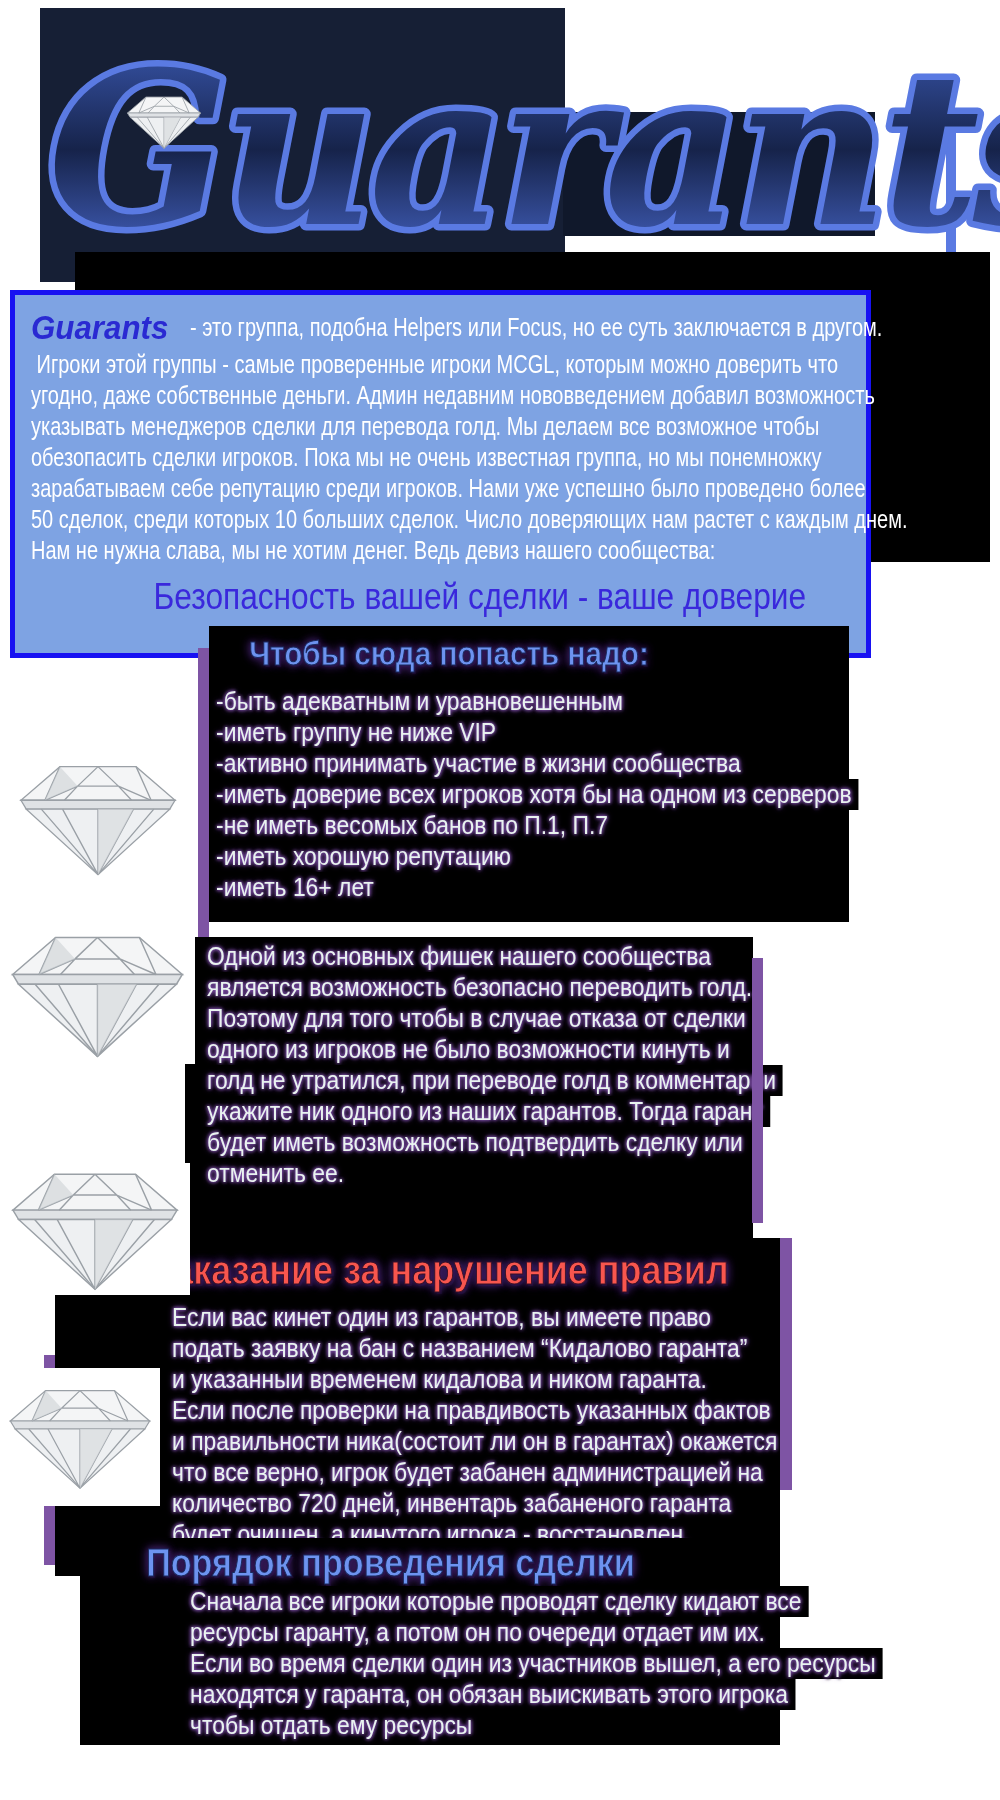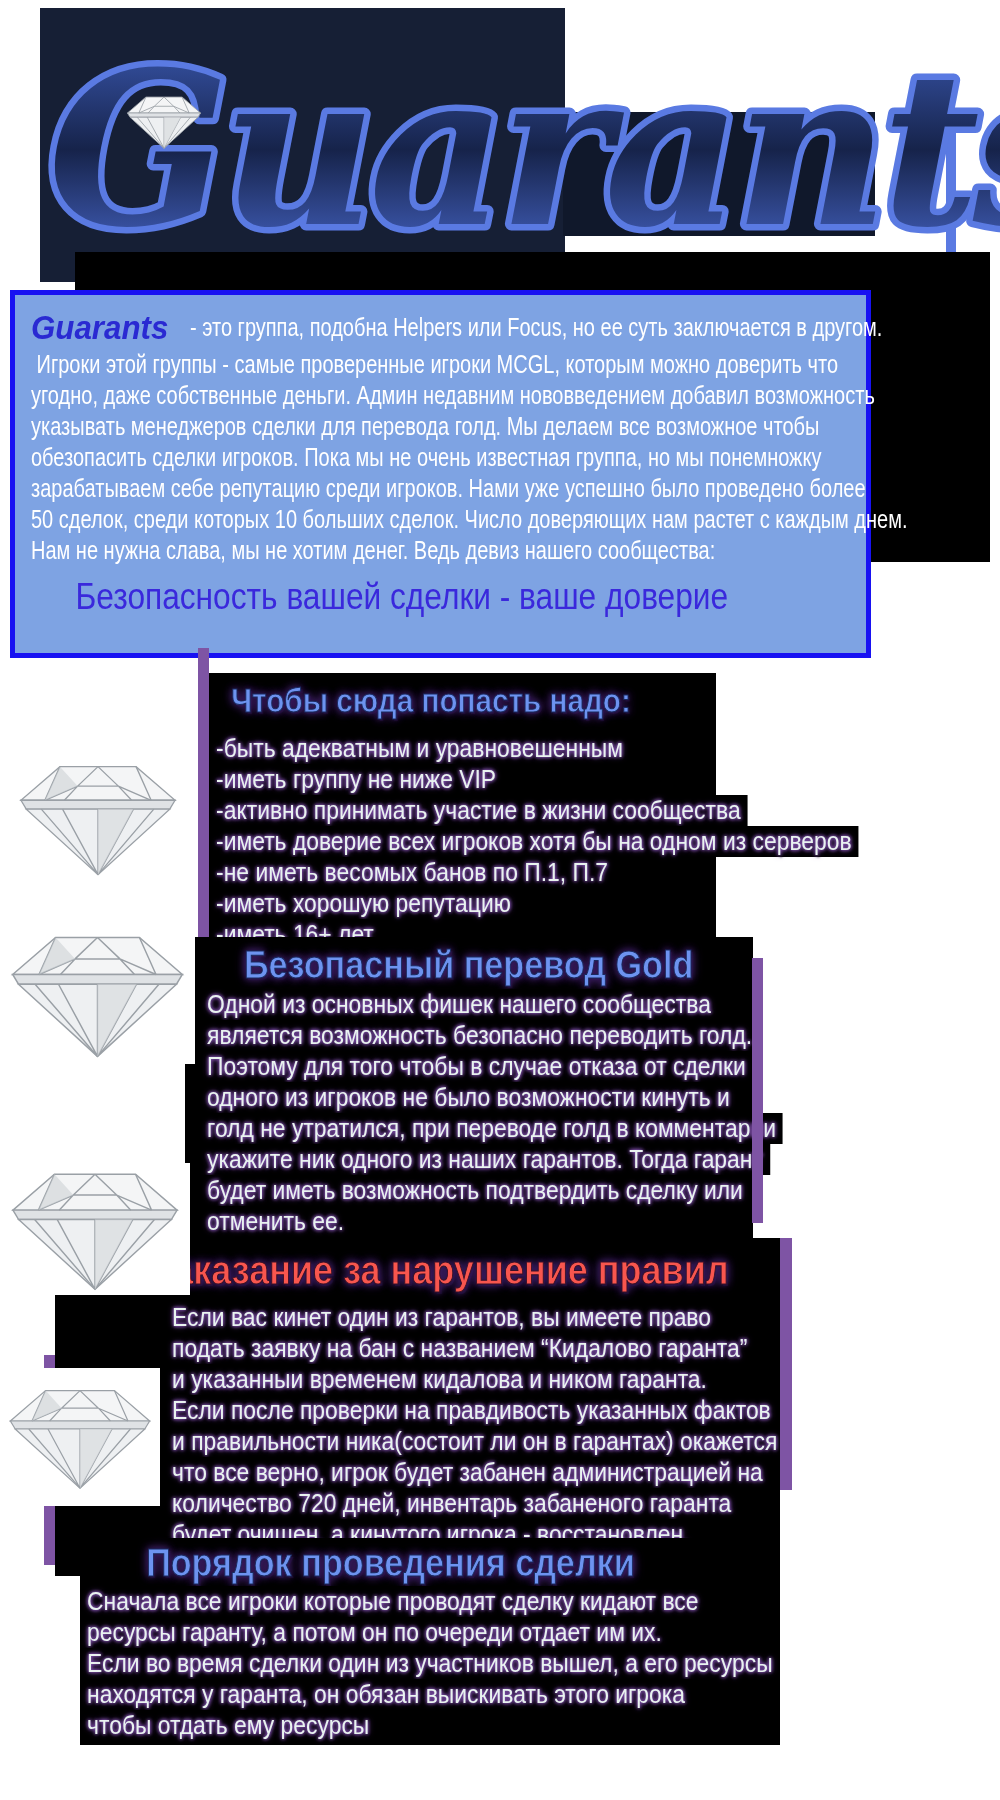--- a/index.html
+++ b/index.html
@@ -10,21 +10,21 @@
   .pbar{background:#7e54a4;}
 
   
   .intro-box{left:10px;top:290px;width:835px;height:348px;border:5px solid #1812f2;
              background:#7ea3e3;z-index:2;padding:10px 0 0 16px;box-sizing:content-box;}
   .intro-line{white-space:pre;font-size:25px;line-height:31px;color:#ffffff;
               width:max-content;transform:scaleX(0.80);transform-origin:0 50%;}
   .intro-first{display:flex;align-items:center;height:44px;}
   .intro-title{color:#2a2ad2;font-style:italic;font-weight:bold;font-size:34px;
                margin-right:10px;transform:scaleX(0.92);transform-origin:0 50%;}
-  .motto-wrap{text-align:left;margin-top:10px;width:820px;}
+  .motto-wrap{text-align:right;margin-top:10px;width:820px;}
   .motto{display:inline-block;font-size:36px;color:#3a28dc;transform:scaleX(0.88);}
 
   
   .gline{font-size:26px;line-height:31px;color:#e9f3f0;width:max-content;background:#000;
          padding:0 8px;transform:scaleX(0.88);transform-origin:0 50%;white-space:pre;
          text-shadow:0 0 4px #8a57b8,0 0 4px #8a57b8,0 0 7px #6a3d96,
                      2px 2px 3px #000,-1px -1px 2px #000;}
   
   .hwrap{text-align:center;}
   .h{display:inline-block;font-weight:bold;transform:scaleX(0.9);white-space:pre;
@@ -76,39 +76,36 @@
     <div class="intro-line">обезопасить сделки игроков. Пока мы не очень известная группа, но мы понемножку</div>
     <div class="intro-line">зарабатываем себе репутацию среди игроков. Нами уже успешно было проведено более</div>
     <div class="intro-line">50 сделок, среди которых 10 больших сделок. Число доверяющих нам растет с каждым днем.</div>
     <div class="intro-line">Нам не нужна слава, мы не хотим денег. Ведь девиз нашего сообщества:</div>
     <div class="motto-wrap">
       <span class="motto">Безопасность вашей сделки - ваше доверие</span>
     </div>
   </div>
 
   <div class="abs pbar" style="left:198px;top:648px;width:11px;height:292px;z-index:2;"></div>
-  <div class="abs blk sec" style="left:209px;top:673px;width:507px;height:290px;padding-top:6px;">
+  <div class="abs blk sec" style="left:209px;top:626px;width:640px;height:290px;padding-top:6px;">
     <div class="hwrap" style="padding-right:160px;">
       <span class="h h-blue" style="font-size:33px;line-height:44px;">Чтобы сюда попасть надо:</span>
     </div>
     <div style="margin-top:10px;padding-left:0;">
       <div class="gline">-быть адекватным и уравновешенным</div>
       <div class="gline">-иметь группу не ниже VIP</div>
       <div class="gline">-активно принимать участие в жизни сообщества</div>
       <div class="gline">-иметь доверие всех игроков хотя бы на одном из серверов</div>
       <div class="gline">-не иметь весомых банов по П.1, П.7</div>
       <div class="gline">-иметь хорошую репутацию</div>
       <div class="gline">-иметь 16+ лет</div>
     </div>
   </div>
 
   <div class="abs blk sec" style="left:185px;top:937px;width:568px;height:300px;padding-top:4px;">
-    <div class="hwrap">
-      <span class="h h-blue" style="font-size:38px;line-height:48px;">Безопасный перевод Gold</span>
-    </div>
     <div style="padding-left:15px;">
       <div class="gline">Одной из основных фишек нашего сообщества</div>
       <div class="gline">является возможность безопасно переводить голд.</div>
       <div class="gline">Поэтому для того чтобы в случае отказа от сделки</div>
       <div class="gline">одного из игроков не было возможности кинуть и</div>
       <div class="gline">голд не утратился, при переводе голд в комментарии</div>
       <div class="gline">укажите ник одного из наших гарантов. Тогда гарант</div>
       <div class="gline">будет иметь возможность подтвердить сделку или</div>
       <div class="gline">отменить ее.</div>
     </div>
@@ -130,21 +127,21 @@
       <div class="gline">будет очищен, а кинутого игрока - восстановлен.</div>
     </div>
   </div>
   <div class="abs pbar" style="left:44px;top:1355px;width:11px;height:210px;z-index:2;"></div>
   <div class="abs pbar" style="left:780px;top:1238px;width:12px;height:252px;z-index:2;"></div>
 
   <div class="abs blk sec" style="left:80px;top:1538px;width:700px;height:205px;padding-top:2px;">
     <div class="hwrap" style="padding-right:80px;">
       <span class="h h-blue" style="font-size:38px;line-height:46px;">Порядок проведения сделки</span>
     </div>
-    <div style="">
+    <div style="padding-left:103px;">
       <div class="gline">Сначала все игроки которые проводят сделку кидают все</div>
       <div class="gline">ресурсы гаранту, а потом он по очереди отдает им их.</div>
       <div class="gline">Если во время сделки один из участников вышел, а его ресурсы</div>
       <div class="gline">находятся у гаранта, он обязан выискивать этого игрока</div>
       <div class="gline">чтобы отдать ему ресурсы</div>
     </div>
   </div>
 
   <svg class="abs diamond" style="left:8px;top:756px;" width="180" height="124" viewBox="0 0 200 140">
     <g stroke="#9aa0a6" stroke-width="1.5" fill="none">

